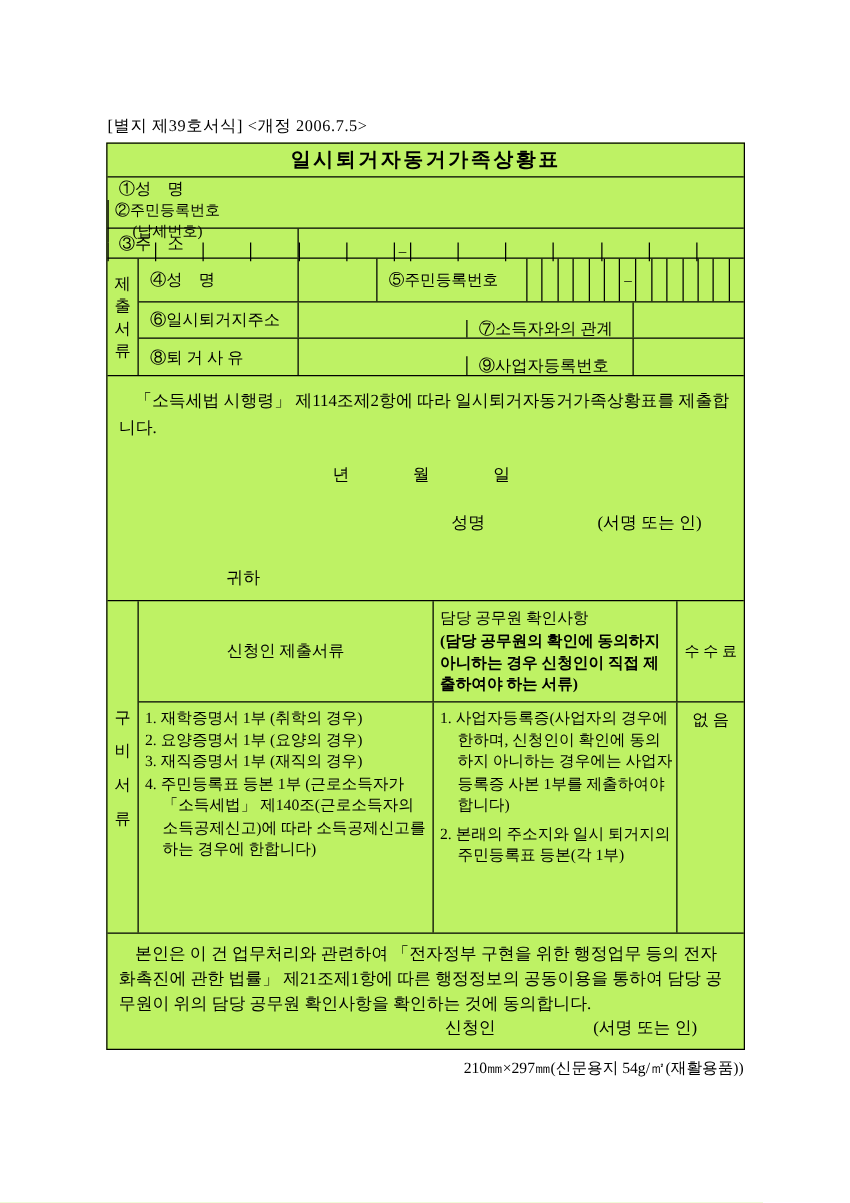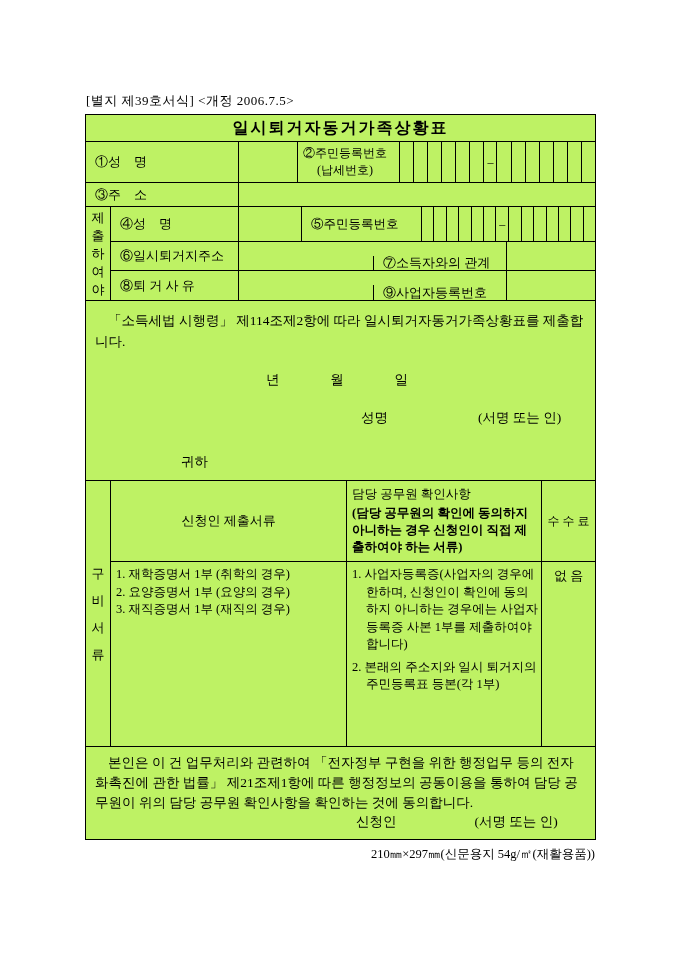--- a/index.html
+++ b/index.html
@@ -20,21 +20,21 @@
   }
   .row { display: flex; width: 100%; }
   .bb { border-bottom: 1px solid #000; }
   .cell { position: relative; }
   .cell:not(:first-child) { border-left: 1px solid #000; }
   .lbl { display: flex; align-items: center; padding-left: 9px; white-space: nowrap; }
   .ctr { display: flex; align-items: center; justify-content: center; }
   .title-row { height: 27px; display:flex; align-items:center; justify-content:center;
     font-weight: bold; font-size: 16px; letter-spacing: 2px; }
   
-  .r1 { height: 41px; }
+  .r1 { height: 41px; flex-direction: column; }
   .r1 .c-name   { width: 152px; }
   .r1 .c-val    { width: 59px; }
   .r1 .c-rrnlbl { width: 102px; font-size: 12px; display:flex; flex-direction:column; justify-content:center; padding-left:5px; }
   .r1 .c-rrnlbl .sub { padding-left: 14px; }
   .r1 .c-boxes  { flex: 1; }
   .r2 { height: 24px; }
   .r2 .c-addr { width: 152px; }
   .r2 .c-val  { flex: 1; }
   
   .boxes { display: flex; align-items: stretch; }
@@ -125,21 +125,21 @@
     </div>
   </div>
 
   <div class="row r2 bb">
     <div class="cell lbl c-addr">③주　소</div>
     <div class="cell c-val"></div>
   </div>
 
   <div class="mover bb">
     <div class="vcol">
-      <div class="vtext mover-v">제출하여야</div>
+      <div class="vtext mover-v">제출서류</div>
     </div>
     <div class="mover-rows">
       <div class="row m1 bb">
         <div class="cell lbl c-name">④성　명</div>
         <div class="cell c-val"></div>
         <div class="cell lbl c-rrnlbl">⑤주민등록번호</div>
         <div class="cell c-boxes boxes">
           <div class="digit"></div>
           <div class="digit"></div>
           <div class="digit"></div>
@@ -196,20 +196,21 @@
           <div class="t">담당 공무원 확인사항</div>
           <div class="n">(담당 공무원의 확인에 동의하지 아니하는 경우 신청인이 직접 제출하여야 하는 서류)</div>
         </div>
         <div class="cell c-fee">수 수 료</div>
       </div>
       <div class="d-body">
         <div class="cell c-app">
           <div class="doc-item">1. 재학증명서 1부 (취학의 경우)</div>
           <div class="doc-item">2. 요양증명서 1부 (요양의 경우)</div>
           <div class="doc-item">3. 재직증명서 1부 (재직의 경우)</div>
+          <div class="doc-item">4. 주민등록표 등본 1부 (근로소득자가 「소득세법」 제140조(근로소득자의 소득공제신고)에 따라 소득공제신고를 하는 경우에 한합니다)</div>
         </div>
         <div class="cell c-off">
           <div class="doc-item">1. 사업자등록증(사업자의 경우에 한하며, 신청인이 확인에 동의하지 아니하는 경우에는 사업자등록증 사본 1부를 제출하여야 합니다)</div>
           <div class="doc-item">2. 본래의 주소지와 일시 퇴거지의 주민등록표 등본(각 1부)</div>
         </div>
         <div class="cell c-fee">없 음</div>
       </div>
     </div>
   </div>
 

